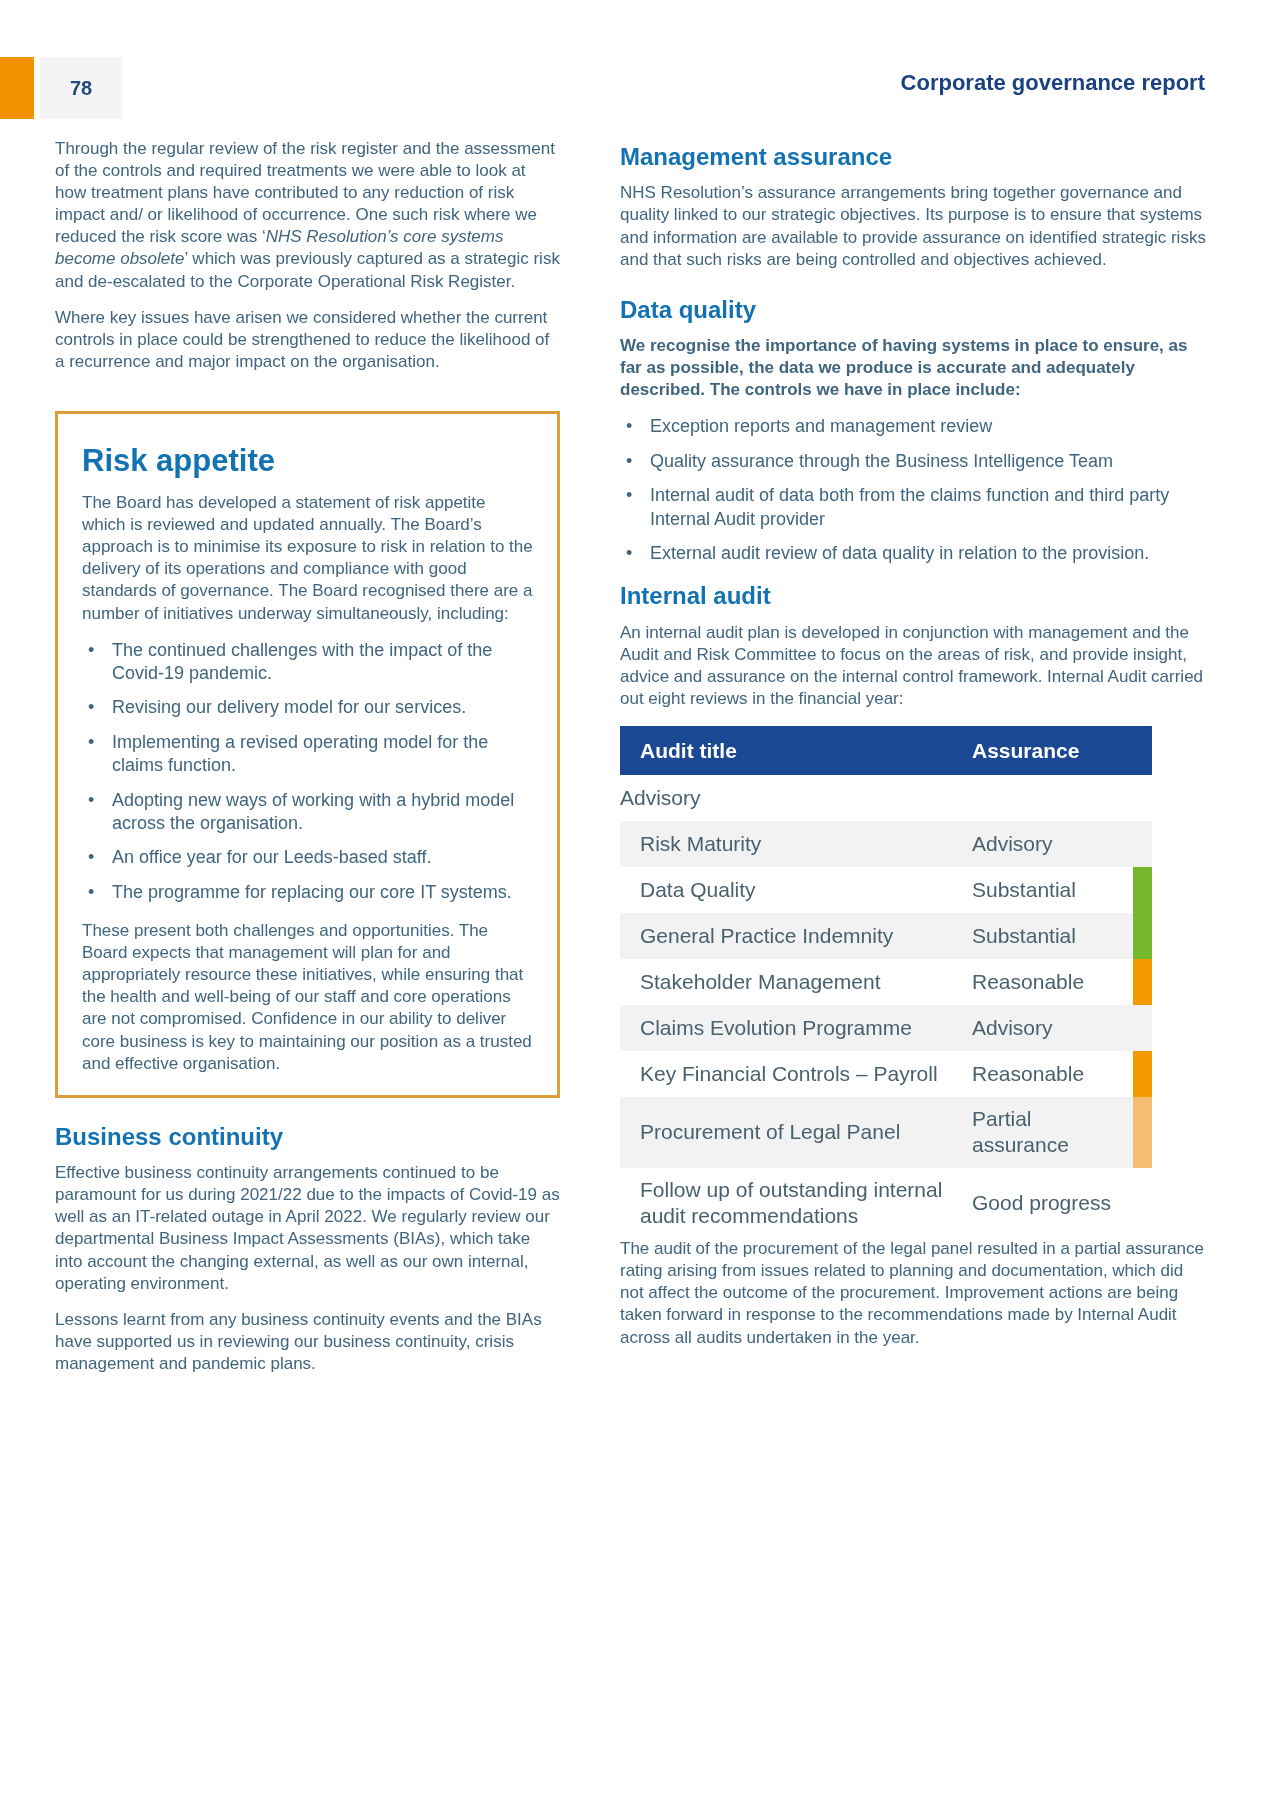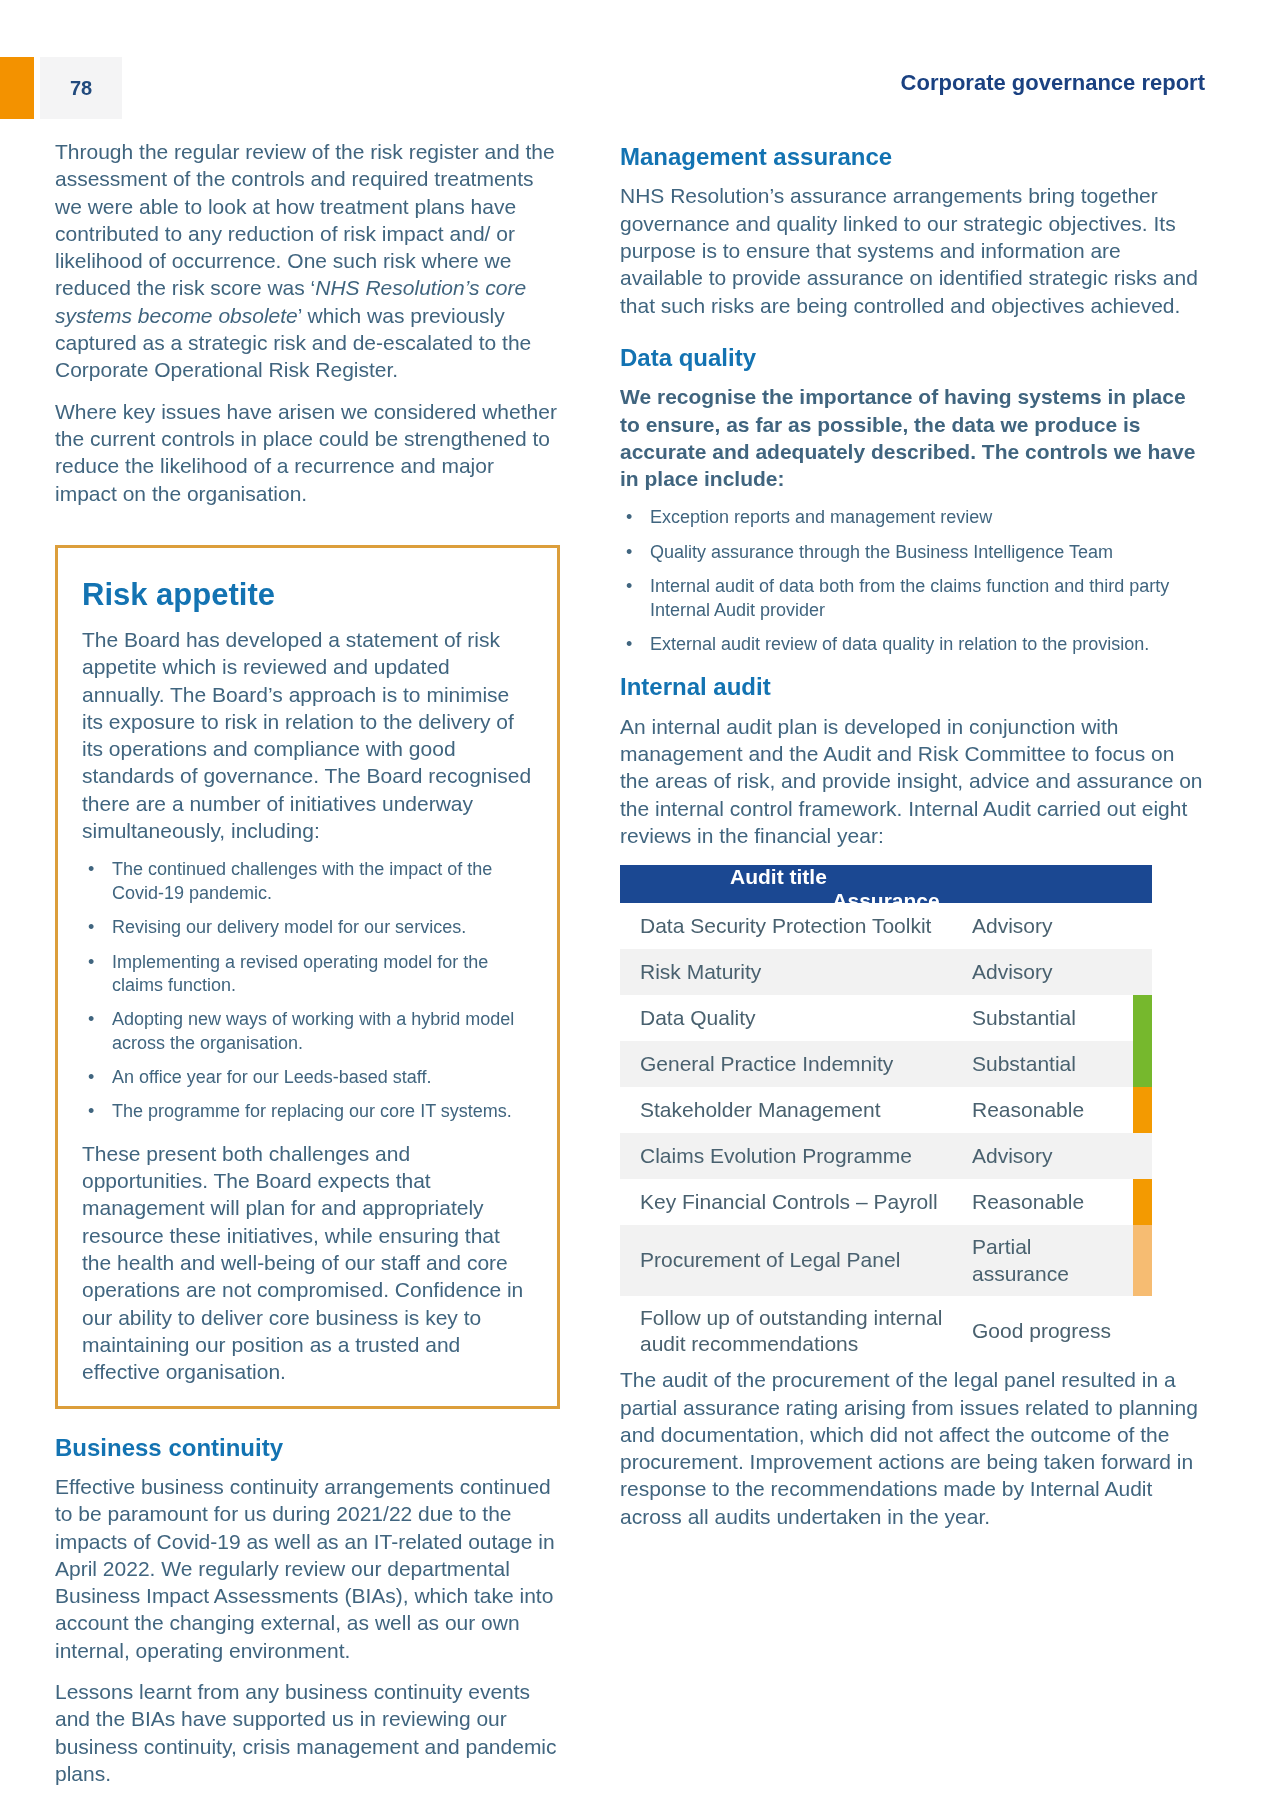--- a/index.html
+++ b/index.html
@@ -7,36 +7,36 @@
         font-family:"Liberation Sans", sans-serif;}
   
   .corner-tab{position:absolute;left:0;top:57px;width:34px;height:62px;background:#f39200;}
   .pagenum-box{position:absolute;left:40px;top:57px;width:82px;height:62px;background:#f4f4f5;
         display:flex;align-items:center;justify-content:center;text-align:right;}
   .pagenum-box span{font-size:20px;font-weight:bold;color:#214a7d;}
   .header-title{position:absolute;top:70px;right:67px;font-size:22px;font-weight:bold;color:#1a4181;}
   
   .col-left{position:absolute;left:55px;top:138px;width:505px;}
   .col-right{position:absolute;left:620px;top:138px;width:588px;}
-  p.body{margin:0 0 14px;font-size:21px;line-height:1.3;color:#40657f;}
+  p.body{margin:0 0 14px;font-size:17px;line-height:1.3;color:#40657f;}
   p.body.bold{font-weight:bold;}
   h2.sect{font-size:24px;color:#1373b2;margin:26px 0 12px;line-height:1.1;}
   h2.sect.first{margin-top:6px;}
   .ital{font-style:italic;}
   ul.bullets{list-style:none;margin:4px 0 16px;padding:0;}
   ul.bullets li{position:relative;padding-left:30px;margin-bottom:11px;font-size:18px;
         line-height:1.3;color:#40657f;}
   ul.bullets li::before{content:"\2022";position:absolute;left:6px;top:0;color:#40657f;}
   
   .risk-box{border:3px solid #dc9e3b;padding:28px 24px 16px 24px;margin:38px 0 0 0;}
   .risk-box h3{font-size:31px;color:#1373b2;margin:2px 0 14px;line-height:1.1;}
   .bc-title{margin-top:46px;}
   
   .audit-table{margin-top:16px;width:532px;}
-  .at-header{display:flex;align-items:center;background:#1b4892;height:38px;flex-direction:column;}
+  .at-header{display:flex;align-items:center;background:#1b4892;height:49px;}
   .at-header .c1{width:352px;box-sizing:border-box;padding-left:20px;
         color:#ffffff;font-weight:bold;font-size:21px;}
   .at-header .c2{flex:1;color:#ffffff;font-weight:bold;font-size:21px;}
   .at-row{display:flex;align-items:center;position:relative;padding:9px 0;min-height:28px;}
   .at-body .at-row:nth-child(even){background:#f2f2f2;}
   .at-row .c1{width:352px;box-sizing:border-box;padding-left:20px;font-size:21px;
         line-height:1.25;color:#49616f;}
   .at-row .c2{flex:1;font-size:21px;line-height:1.25;color:#49616f;padding-right:32px;}
   .bar{position:absolute;right:0;top:0;bottom:0;width:19px;}
   .closing{margin-top:22px;}
@@ -102,21 +102,20 @@
     <p class="body">An internal audit plan is developed in conjunction with management and the Audit and Risk Committee to focus on the areas of risk, and provide insight, advice and assurance on the internal control framework. Internal Audit carried out eight reviews in the financial year:</p>
 
     <div class="audit-table">
       <div class="at-header">
         <div class="c1">Audit title</div>
         <div class="c2">Assurance</div>
       </div>
       <div class="at-body">
 
           <div class="at-row">
-            <div class="c1">Data Security Protection Toolkit</div>
             <div class="c2">Advisory</div>
             <div class="bar" style="background: transparent;"></div>
           </div>
 
           <div class="at-row">
             <div class="c1">Risk Maturity</div>
             <div class="c2">Advisory</div>
             <div class="bar" style="background: transparent;"></div>
           </div>
 

